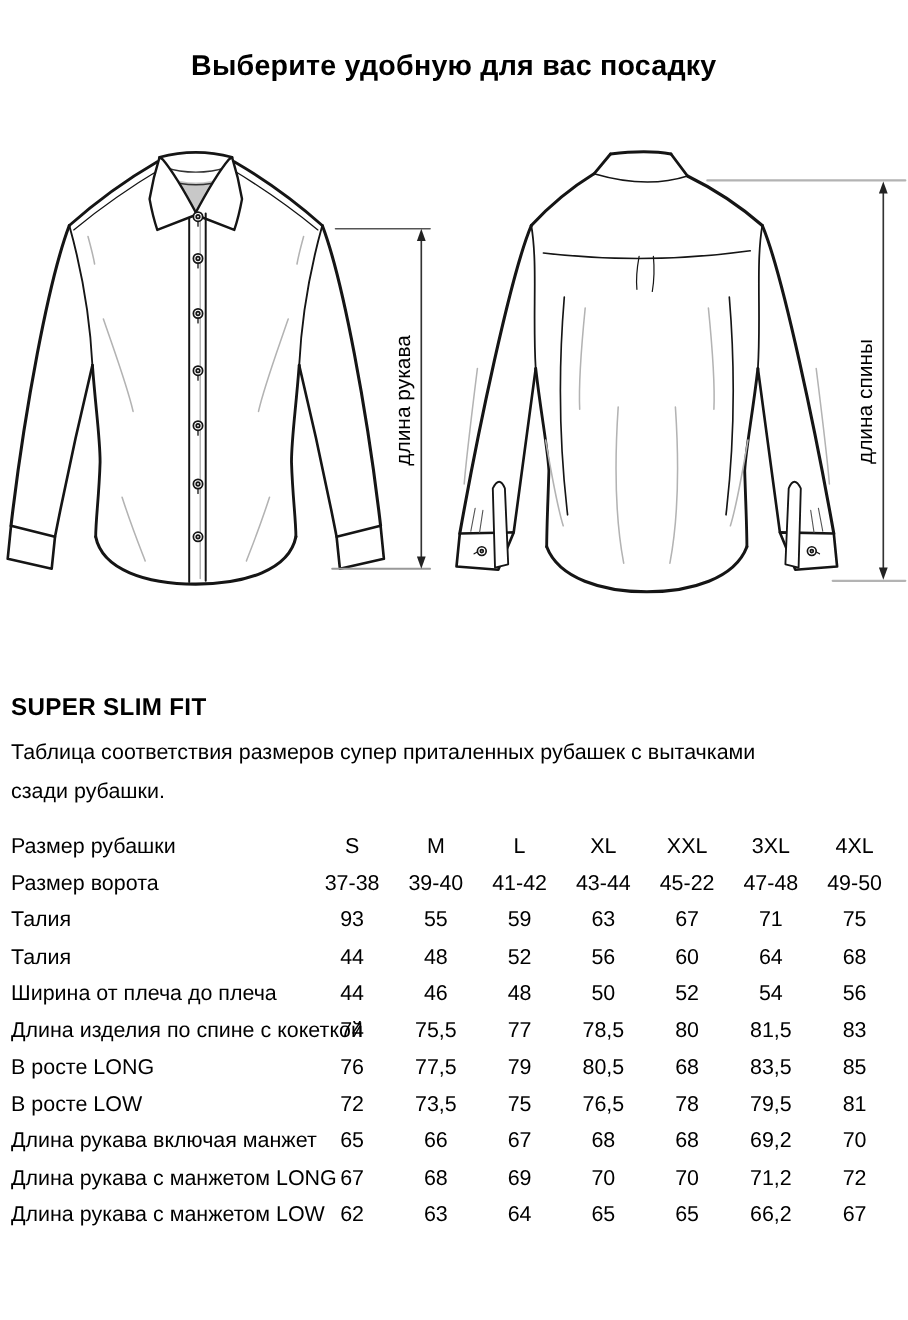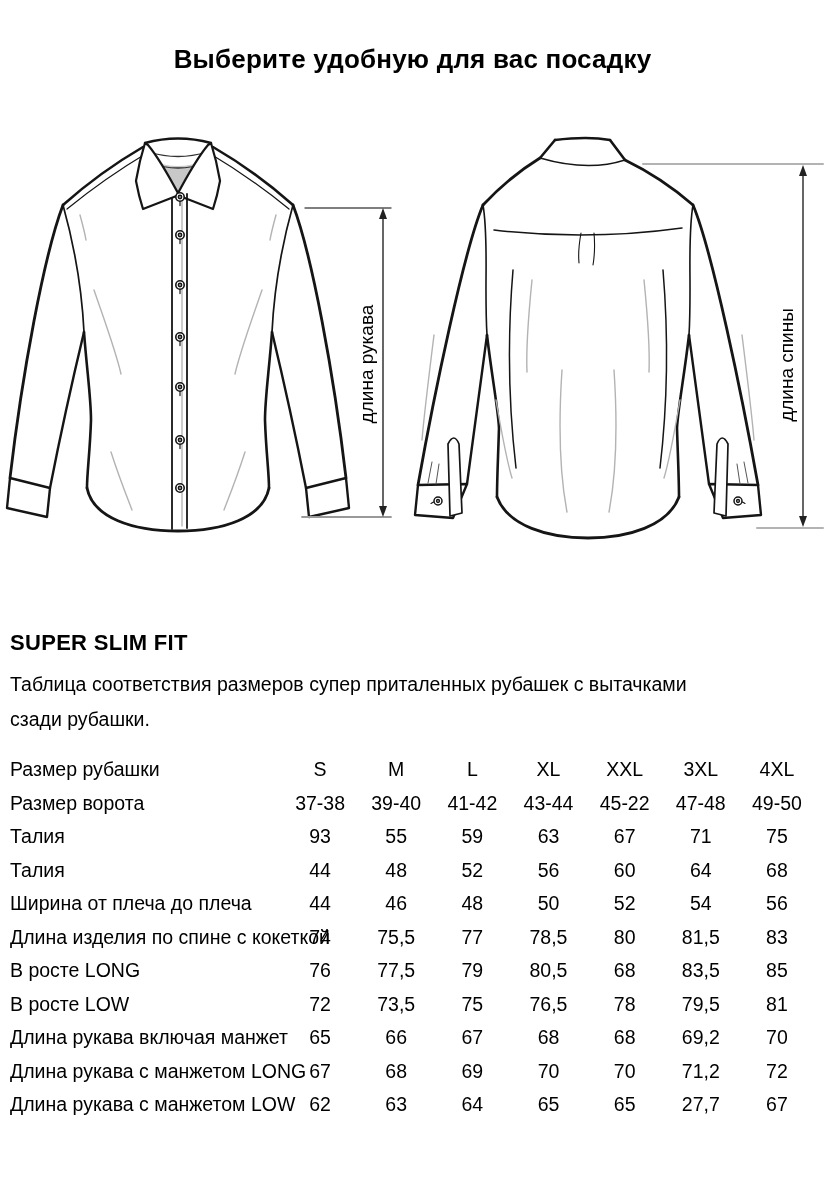--- a/index.html
+++ b/index.html
@@ -317,17 +317,17 @@
         <div class="tval">71,2</div>
         <div class="tval">72</div>
       </div>
       <div class="trow">
         <div class="tlabel">Длина рукава с манжетом LOW</div>
         <div class="tval">62</div>
         <div class="tval">63</div>
         <div class="tval">64</div>
         <div class="tval">65</div>
         <div class="tval">65</div>
-        <div class="tval">27,7</div>
+        <div class="tval">66,2</div>
         <div class="tval">67</div>
       </div>
     </div>
 </div>
 
 </body></html>

